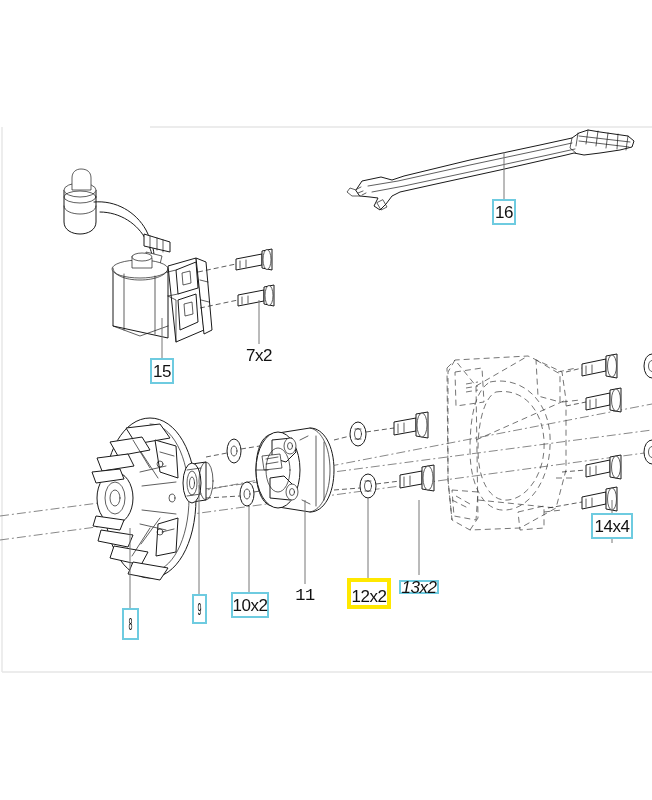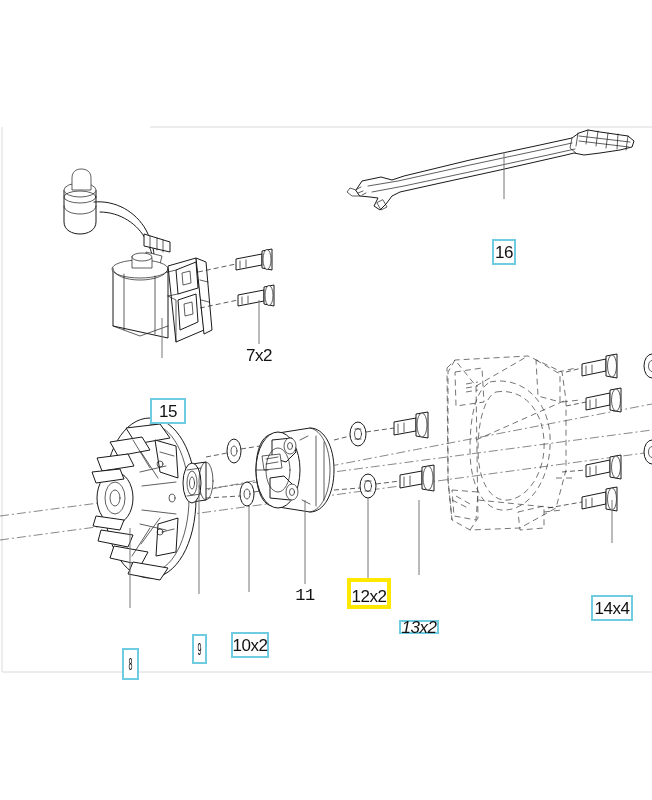--- a/index.html
+++ b/index.html
@@ -6,21 +6,21 @@
   body{width:652px;height:800px;position:relative;overflow:hidden;
        font-family:"Liberation Sans", sans-serif;}
   #stage{position:absolute;left:0;top:0;width:652px;height:800px;background:#fff;}
   svg#art{position:absolute;left:0;top:0;width:652px;height:800px;}
 
   
   .callout{position:absolute;display:flex;align-items:center;justify-content:center;
            background:#ffffff;box-sizing:border-box;
            font-family:"Liberation Sans", sans-serif;
            font-size:17px;color:#111;line-height:1;letter-spacing:-0.5px;}
-  .callout.cyan{border:2px solid #6ecbe0;margin-top:40px;}
+  .callout.cyan{border:2px solid #6ecbe0;}
   .callout.yellow{border:4px solid #ffe800;}
   .callout.plain{border:none;background:transparent;}
   .callout span{display:block;white-space:nowrap;}
   .callout.narrow span{transform:scaleX(.42);transform-origin:center;}
 </style>
 </head>
 <body>
 
 <div id="stage">
 
@@ -297,21 +297,21 @@
       <path class="lead" d="M130 608 L130 528"></path>
       <path class="lead" d="M199 594 L199 485"></path>
       <path class="lead" d="M249 592 L249 506"></path>
       <path class="lead" d="M305 584 L305 500"></path>
       <path class="lead" d="M368 578 L368 498"></path>
       <path class="lead" d="M419 575 L419 500"></path>
       <path class="lead" d="M612 543 L612 500"></path>
     </g>
   </svg>
 
-  <div class="callout cyan" style="left:150px;top:358px;width:36px;height:26px;">
+  <div class="callout cyan" style="left:150px;top:358px;width:24px;height:26px;">
     <span>15</span>
   </div>
 
   <div class="callout plain" style="left:241px;top:344px;width:36px;height:22px;">
     <span>7x2</span>
   </div>
 
   <div class="callout cyan" style="left:492px;top:199px;width:24px;height:26px;">
     <span>16</span>
   </div>
@@ -333,17 +333,17 @@
   </div>
 
   <div class="callout yellow" style="left:347px;top:578px;width:44px;height:31px;align-items:flex-end;">
     <span>12x2</span>
   </div>
 
   <div class="callout cyan" style="left:399px;top:580px;width:40px;height:14px;font-style:italic;">
     <span>13x2</span>
   </div>
 
-  <div class="callout cyan" style="left:591px;top:555px;width:42px;height:26px;">
+  <div class="callout cyan" style="left:591px;top:513px;width:42px;height:26px;">
     <span>14x4</span>
   </div>
 
 </div>
 
 </body></html>

